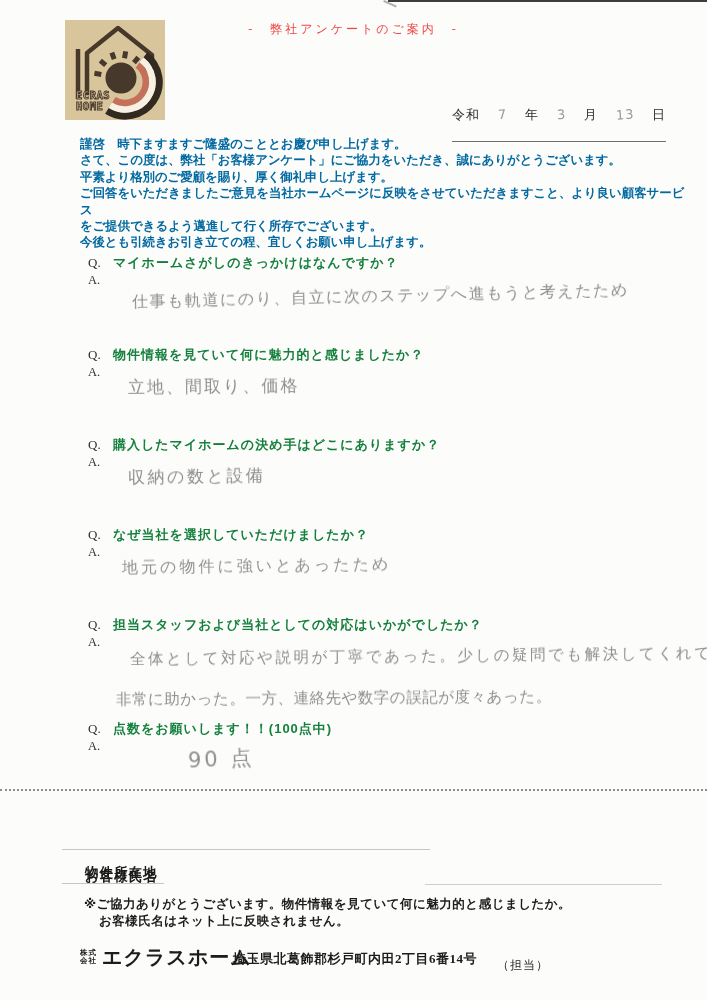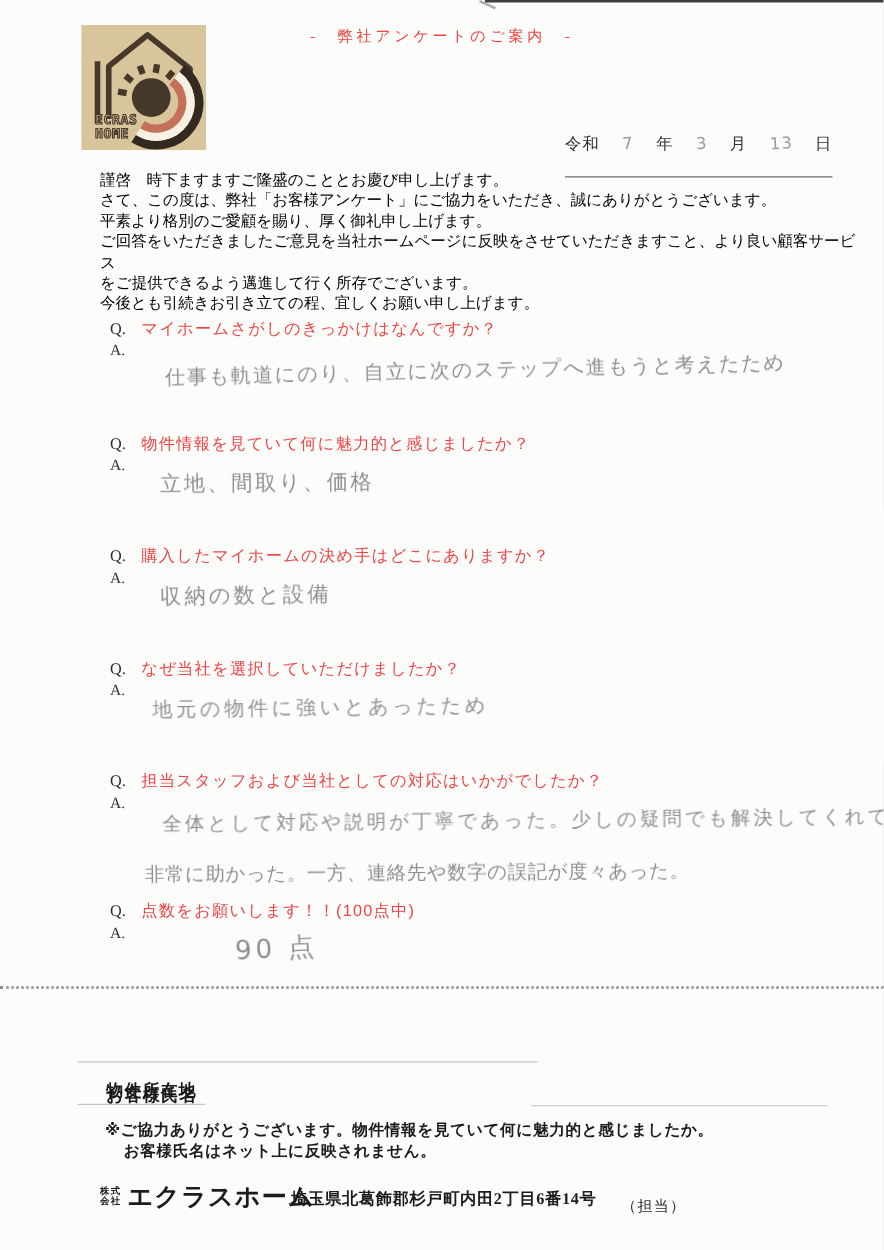--- a/index.html
+++ b/index.html
@@ -28,35 +28,35 @@
     border-bottom:1.2px solid #6f6f6f;padding-bottom:17px;
     display:flex;align-items:baseline;justify-content:space-between;
     font-size:13px;color:#2e2e2e;letter-spacing:1px;
   }
   .date-hw{
     font-family:"DejaVu Sans",sans-serif;color:#9a9a9e;font-size:13px;
     transform:rotate(-4deg);letter-spacing:1px;
   }
 
   
-  .greeting{position:absolute;left:80px;top:136px;width:605px;font-size:12.4px;line-height:16.4px;color:#000000;}
+  .greeting{position:absolute;left:80px;top:136px;width:605px;font-size:12.4px;line-height:16.4px;color:#0369a1;font-weight:bold;}
 
   
   .qa{position:absolute;left:88px;width:610px;}
   .qa-1{top:254px;}
   .qa-2{top:346px;}
   .qa-3{top:436px;}
   .qa-4{top:526px;}
   .qa-5{top:616px;}
   .qa-6{top:720px;}
   .q-row{display:flex;align-items:baseline;}
   .q-label{font-size:13px;color:#2e2e2e;width:25px;flex:0 0 25px;}
   .q-text{
     font-family:"Liberation Sans","DejaVu Sans",sans-serif;
-    font-weight:normal;font-size:13px;letter-spacing:1px;color:#ef4444;text-align:center;
+    font-weight:bold;font-size:13px;letter-spacing:1px;color:#15803d;text-align:center;
   }
   .a-label{font-size:12.5px;color:#2e2e2e;margin-top:1px;}
 
   
   .hw{
     position:absolute;white-space:nowrap;
     font-family:"DejaVu Sans",sans-serif;
     color:#8f8f92;filter:blur(.2px);
   }
   .ans1{left:44px;top:32px;font-size:16px;letter-spacing:1.5px;transform:rotate(-1.4deg);}

